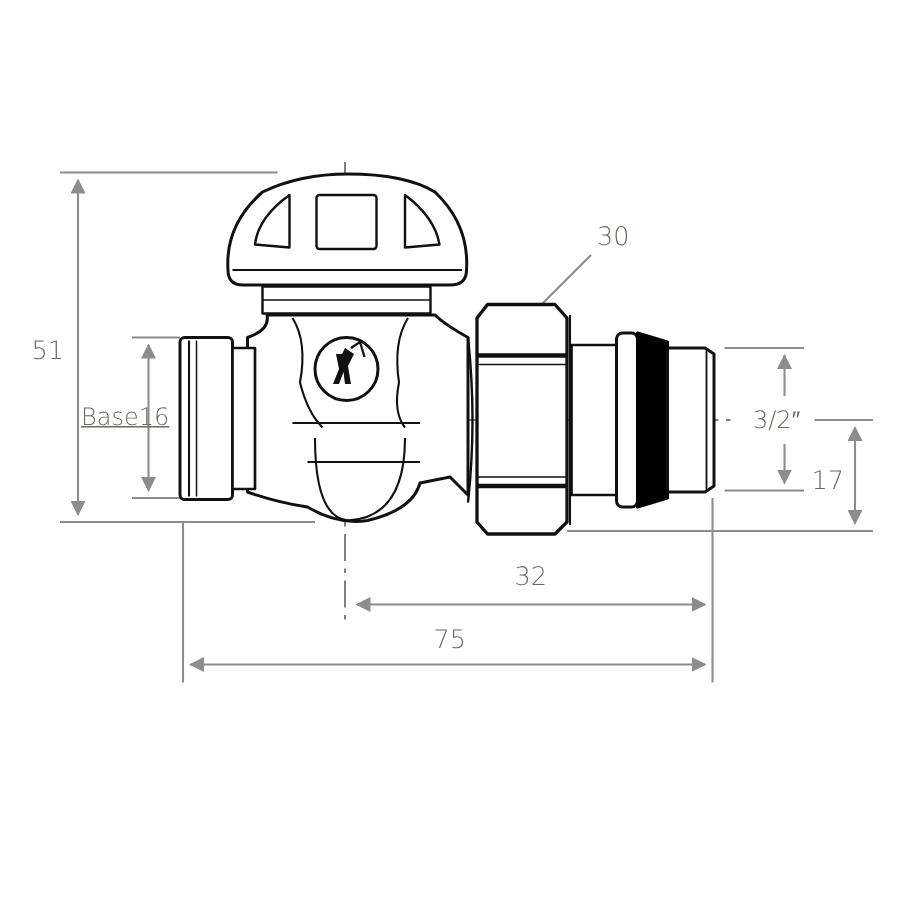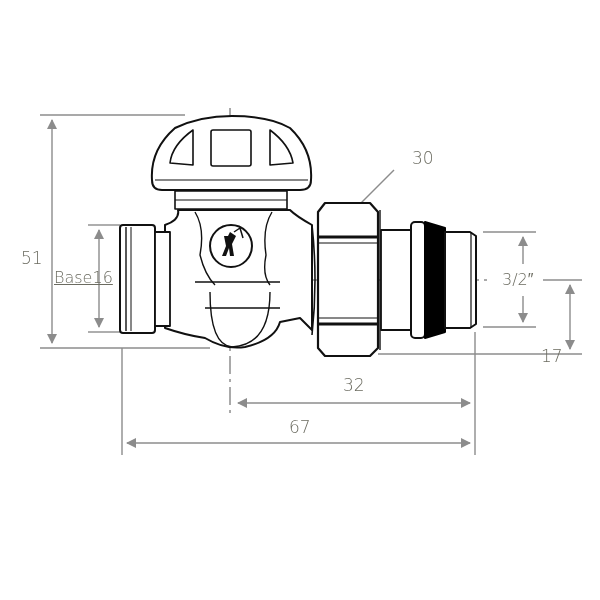--- a/index.html
+++ b/index.html
@@ -116,21 +116,21 @@
       <rect x="411" y="222" width="14" height="116" rx="4" stroke-width="2"></rect>
 
       <path d="M425,222 L445,228 L445,332 L425,338 Z" fill="#000" stroke="#000"></path>
 
       <path d="M445,232 L470,232 L476,236 L476,324 L470,328 L445,328 Z" stroke-width="2"></path>
       <line x1="471" y1="233" x2="471" y2="327" stroke-width="1.2"></line>
     </g>
   </svg>
 
   
-  <div class="dim-label" style="left:21px; top:226px; font-size:17px;margin-top:24px;">51</div>
+  <div class="dim-label" style="left:21px; top:226px; font-size:17px;">51</div>
   <div class="dim-label" style="left:54px; top:270px;text-decoration:underline;">Base16</div>
-  <div class="dim-label" style="left:412px; top:150px; font-size:17px;">30</div>
+  <div class="dim-label" style="left:398px; top:150px; font-size:17px;">30</div>
   <div class="dim-label" style="left:502px; top:272px;">3/2″</div>
-  <div class="dim-label" style="left:541px; top:313px; font-size:17px;margin-top:35px;">17</div>
+  <div class="dim-label" style="left:541px; top:313px; font-size:17px;">17</div>
   <div class="dim-label" style="left:343px; top:377px; font-size:17px;">32</div>
-  <div class="dim-label" style="left:289px; top:419px; font-size:17px;">67</div>
+  <div class="dim-label" style="left:289px; top:419px; font-size:17px;">75</div>
 
 </div>
 
 </body></html>

